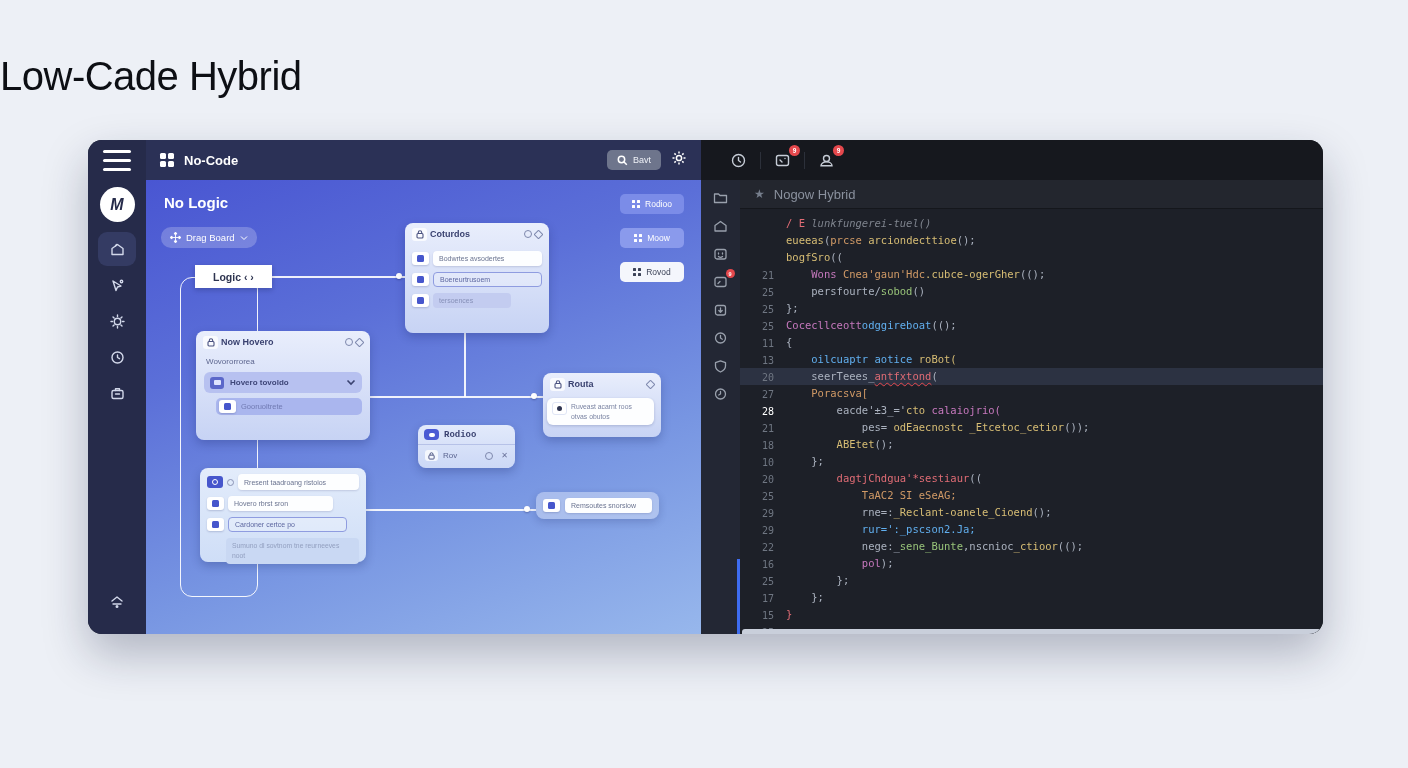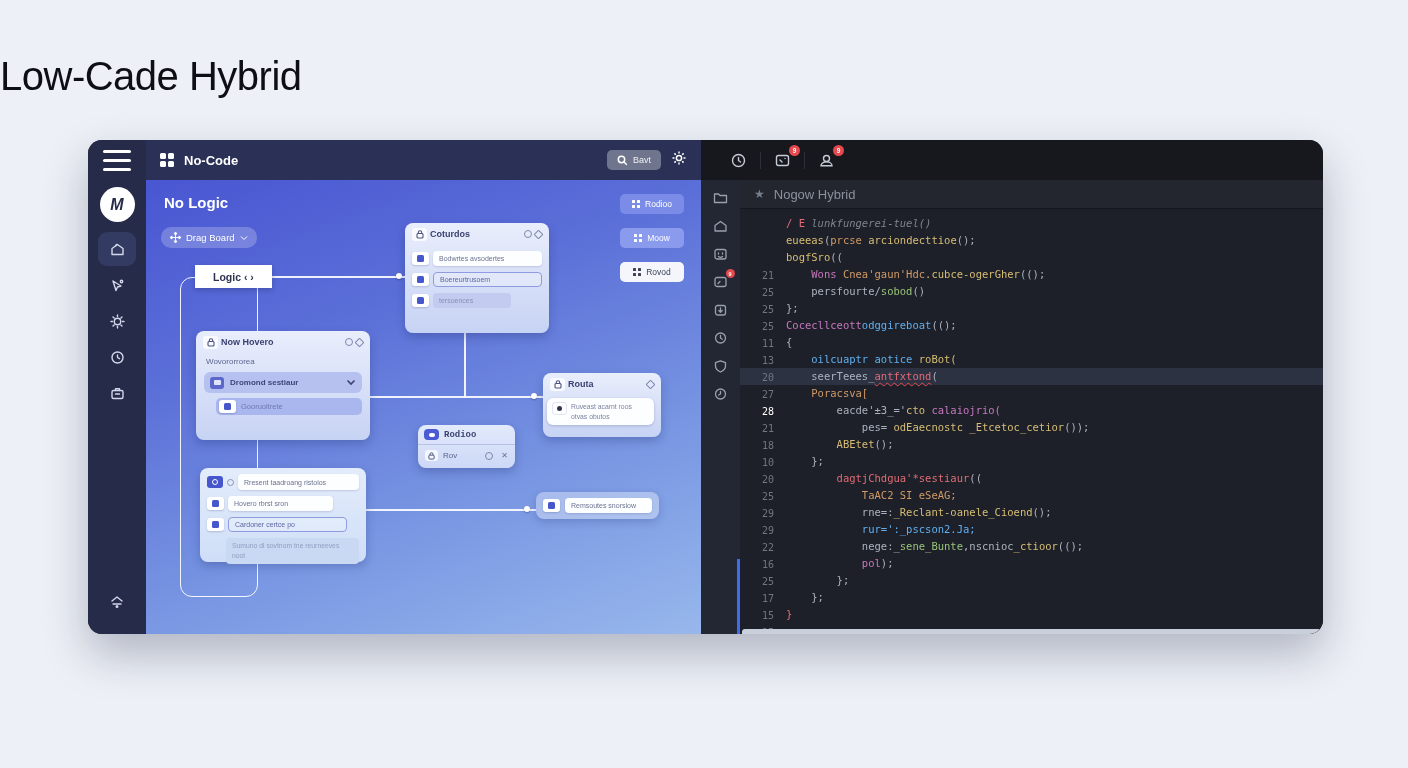--- a/index.html
+++ b/index.html
@@ -309,21 +309,21 @@
               </span>
             <span class="n-title">Now Hovero</span>
             <span class="o-circle"></span>
             <span class="o-diamond"></span>
           </div>
           <div class="nc-label">Wovororrorea</div>
           <div class="nc-drop">
             <span class="dicon">
                 <i></i>
               </span>
-            <span>Dromond sestiaur</span>
+            <span>Hovero tovoldo</span>
             <svg width="10" height="7" viewBox="0 0 10 7">
                 <path d="M1.5 1.5 L5 5 L8.5 1.5"></path>
               </svg>
           </div>
           <div class="nc-sub">
             <span class="tag">
                 <i></i>
               </span>
             <span>Gooruoltrete</span>
           </div>

